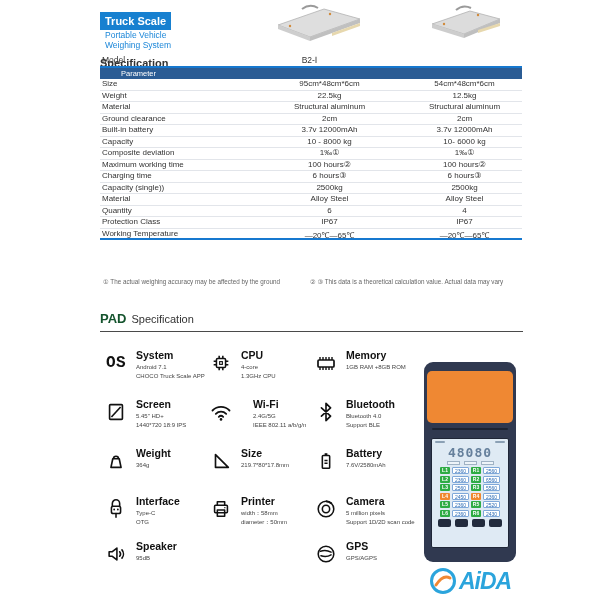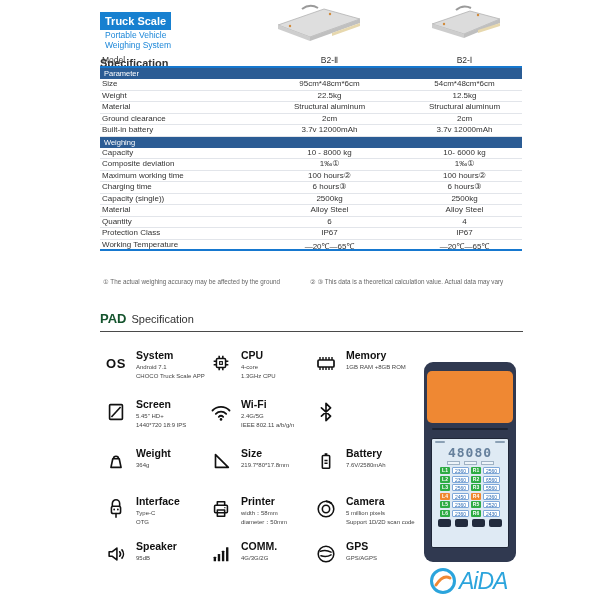--- a/index.html
+++ b/index.html
@@ -16,34 +16,34 @@
   
   .prod { position:absolute; }
 
   
   .spec-table { position:absolute; left:100px; top:55px; width:422px; font-size:8px; color:#333; }
   .t-row { display:flex; height:11.5px; border-bottom:1px solid #e2e5ea; }
   .t-row .c-label { width:152px; padding-left:2px; }
   .t-row .c-v1 { width:155px; text-align:center; }
   .t-row .c-v2 { width:115px; text-align:center; }
   .model-row { height:13px; border-bottom:2px solid #1678cf; font-size:8.5px; }
-  .band { height:11px; background:#2b5c94; color:#fff; display:flex; align-items:center; padding-left:4px; font-size:7.5px; border-bottom:none; }
+  .band { height:11px; background:#2b5c94; color:#fff; display:flex; align-items:center; padding-left:21px; font-size:7.5px; border-bottom:none; }
   .t-last { border-bottom:2px solid #1678cf; }
   .footnotes { position:absolute; left:103px; top:278px; width:424px; display:flex; font-size:6.3px; color:#666; }
   .footnotes .fn-l { width:207px; }
 
   
   .pad-hdr { position:absolute; left:100px; top:311px; font-size:11px; color:#333; }
   .pad-hdr b { color:#14532d; font-size:13px; font-weight:bold; margin-right:5px; }
   .pad-rule { position:absolute; left:100px; top:331px; width:423px; height:1px; background:#4a4a4a; }
 
   .pad-item { position:absolute; display:flex; width:102px; }
   .pad-icon { width:26px; height:26px; flex:none; display:flex; align-items:center; justify-content:center; color:#111; }
   .pad-icon svg { display:block; }
-  .os-txt { font-weight:bold; font-size:13px; letter-spacing:0.5px; }
+  .os-txt { font-weight:bold; font-size:16px; letter-spacing:0.5px;font-family:Liberation Mono, monospace; }
   .pad-text { margin-left:7px; }
   .pad-title { font-size:10.5px; font-weight:bold; color:#111; line-height:1.1; }
   .pad-line { font-size:6px; color:#444; line-height:1.35; margin-top:1px; white-space:nowrap; }
 
   
   .device { position:absolute; left:424px; top:362px; width:92px; height:200px; }
   .dev-body { position:absolute; inset:0; background:#303950; border-radius:9px; }
   .dev-cap { position:absolute; left:3px; right:3px; top:9px; height:52px; background:#ef8833; border-radius:5px; }
   .dev-slot { position:absolute; left:8px; right:8px; top:66px; height:2px; background:#1d2433; border-radius:1px; }
   .dev-screen { position:absolute; left:7px; right:7px; top:76px; height:110px; background:#dfeaf4; border:1px solid #1f2637; border-radius:2px; padding:2px 3px; }
@@ -54,21 +54,21 @@
   .dev-sub i { display:block; width:13px; height:4px; border:1px solid #9fb2c4; background:#eef4f9; }
   .dev-row { display:flex; justify-content:center; gap:2px; margin-bottom:1.5px; }
   .bdg { display:block; width:10px; height:7px; line-height:7px; font-size:5px; font-weight:bold; color:#fff; text-align:center; background:#2eac44; border-radius:1px; }
   .bdg.o { background:#f0882f; }
   .val { display:block; width:17px; height:7px; line-height:6px; font-size:5px; color:#2d6cb5; text-align:center; background:#fff; border:0.5px solid #7fa8d9; border-radius:1px; }
   .dev-btns { display:flex; justify-content:center; gap:4px; margin-top:2px; }
   .dev-btns i { display:block; width:13px; height:8px; background:#222b3d; border-radius:2px; }
 
   
   .logo { position:absolute; left:430px; top:568px; display:flex; align-items:center; }
-  .logo-txt { font-size:23px; font-weight:normal; font-style:italic; color:#2ba4dc; letter-spacing:-1px; margin-left:3px; line-height:26px; }
+  .logo-txt { font-size:23px; font-weight:bold; font-style:italic; color:#2ba4dc; letter-spacing:-1px; margin-left:3px; line-height:26px; }
 </style>
 </head>
 <body>
 
 <div class="page">
 
   <div class="hdr">
     <div class="hdr-line1">
       <span class="badge">Truck Scale</span>
       <span class="subtitle">
@@ -94,21 +94,20 @@
     <polygon points="46,32 82,17 82,21 46,36" fill="#bfbfbf"></polygon>
     <polygon points="14,22 46,32 46,36 14,26" fill="#cdcdcd"></polygon>
     <polygon points="60,28 82,21 82,24 60,31" fill="#e7d8ae"></polygon>
     <circle cx="26" cy="22" r="1.2" fill="#d08a3a"></circle>
       <circle cx="60" cy="13" r="1.2" fill="#d08a3a"></circle>
   </svg>
 
   <div class="spec-table">
     <div class="t-row model-row">
       <span class="c-label">Model</span>
-      <span class="c-v1">B2-Ⅱ</span>
       <span class="c-v2">B2-Ⅰ</span>
     </div>
 
     <div class="band">Parameter</div>
     <div class="t-row">
         <span class="c-label">Size</span>
         <span class="c-v1">95cm*48cm*6cm</span>
         <span class="c-v2">54cm*48cm*6cm</span>
       </div>
     <div class="t-row">
@@ -125,21 +124,20 @@
         <span class="c-label">Ground clearance</span>
         <span class="c-v1">2cm</span>
         <span class="c-v2">2cm</span>
       </div>
     <div class="t-row">
         <span class="c-label">Built-in battery</span>
         <span class="c-v1">3.7v 12000mAh</span>
         <span class="c-v2">3.7v 12000mAh</span>
       </div>
 
-    <div class="band">Weighing</div>
     <div class="t-row">
         <span class="c-label">Capacity</span>
         <span class="c-v1">10 - 8000 kg</span>
         <span class="c-v2">10- 6000 kg</span>
       </div>
     <div class="t-row">
         <span class="c-label">Composite deviation</span>
         <span class="c-v1">1‰①</span>
         <span class="c-v2">1‰①</span>
       </div>
@@ -235,41 +233,46 @@
           <rect x="5" y="4" width="14" height="16" rx="1"></rect>
           <path d="M17 6.5 L7 17.5"></path>
         </svg>
       </div>
     <div class="pad-text">
         <div class="pad-title">Screen</div>
         <div class="pad-line">5.45" HD+</div>
         <div class="pad-line">1440*720 18:9 IPS</div>
       </div>
   </div>
-  <div class="pad-item" style="left:208px; top:399px;">
+  <div class="pad-item" style="left:208px; top:399px;gap:12px;">
     <div class="pad-icon">
         <svg width="24" height="24" viewBox="0 0 24 24" fill="none" stroke="#111" stroke-width="1.8" stroke-linecap="round">
           <path d="M3.5 10.5 a12 12 0 0 1 17 0"></path>
           <path d="M6.8 13.8 a7.5 7.5 0 0 1 10.4 0"></path>
           <path d="M9.8 16.8 a3.2 3.2 0 0 1 4.4 0"></path>
           <circle cx="12" cy="19.4" r="1.3" fill="#111" stroke="none"></circle>
         </svg>
       </div>
     <div class="pad-text">
         <div class="pad-title">Wi-Fi</div>
         <div class="pad-line">2.4G/5G</div>
         <div class="pad-line">IEEE 802.11 a/b/g/n</div>
       </div>
   </div>
   <div class="pad-item" style="left:313px; top:399px;">
     <div class="pad-icon">
         <svg width="22" height="22" viewBox="0 0 24 24" fill="none" stroke="#111" stroke-width="1.8" stroke-linejoin="round" stroke-linecap="round">
           <path d="M12 2.5 V21.5 M12 2.5 L17 7.5 L7 16.5 M12 21.5 L17 16.5 L7 7.5"></path>
         </svg>
       </div>
+    <div class="pad-text">
+        <div class="pad-title">Bluetooth</div>
+        <div class="pad-line">Bluetooth 4.0</div>
+        <div class="pad-line">Support BLE</div>
+      </div>
   </div>
 
   <div class="pad-item" style="left:103px; top:448px;">
     <div class="pad-icon">
         <svg width="22" height="22" viewBox="0 0 24 24" fill="none" stroke="#111" stroke-width="1.8" stroke-linejoin="round">
           <path d="M8.5 9.5 h7 l2 9.5 h-11 z"></path>
           <path d="M9.3 9.5 a2.7 2.7 0 0 1 5.4 0"></path>
         </svg>
       </div>
     <div class="pad-text">
@@ -354,35 +357,20 @@
     <div class="pad-icon">
         <svg width="22" height="22" viewBox="0 0 24 24" fill="none" stroke="#111" stroke-width="1.7" stroke-linejoin="round" stroke-linecap="round">
           <path d="M4.5 9.5 h3.5 L13 5.5 v13 L8 14.5 H4.5 z"></path>
           <path d="M16 9.5 a4 4 0 0 1 0 5"></path>
           <path d="M18.5 7.5 a7 7 0 0 1 0 9"></path>
         </svg>
       </div>
     <div class="pad-text">
         <div class="pad-title">Speaker</div>
         <div class="pad-line">95dB</div>
-        <div class="pad-line"></div>
-      </div>
-  </div>
-  <div class="pad-item" style="left:208px; top:541px;">
-    <div class="pad-icon">
-        <svg width="22" height="22" viewBox="0 0 24 24" fill="#111">
-          <rect x="4" y="15" width="2.6" height="5" rx="0.5"></rect>
-          <rect x="8.5" y="12" width="2.6" height="8" rx="0.5"></rect>
-          <rect x="13" y="8.5" width="2.6" height="11.5" rx="0.5"></rect>
-          <rect x="17.5" y="4.5" width="2.6" height="15.5" rx="0.5"></rect>
-        </svg>
-      </div>
-    <div class="pad-text">
-        <div class="pad-title">COMM.</div>
-        <div class="pad-line">4G/3G/2G</div>
         <div class="pad-line"></div>
       </div>
   </div>
   <div class="pad-item" style="left:313px; top:541px;">
     <div class="pad-icon">
         <svg width="22" height="22" viewBox="0 0 24 24" fill="none" stroke="#111" stroke-width="1.7" stroke-linecap="round">
           <circle cx="12" cy="12" r="8.5"></circle>
           <path d="M6 9 q6 -2 11.5 1"></path>
           <path d="M6.5 14 q6 2 11 -1"></path>
         </svg>

